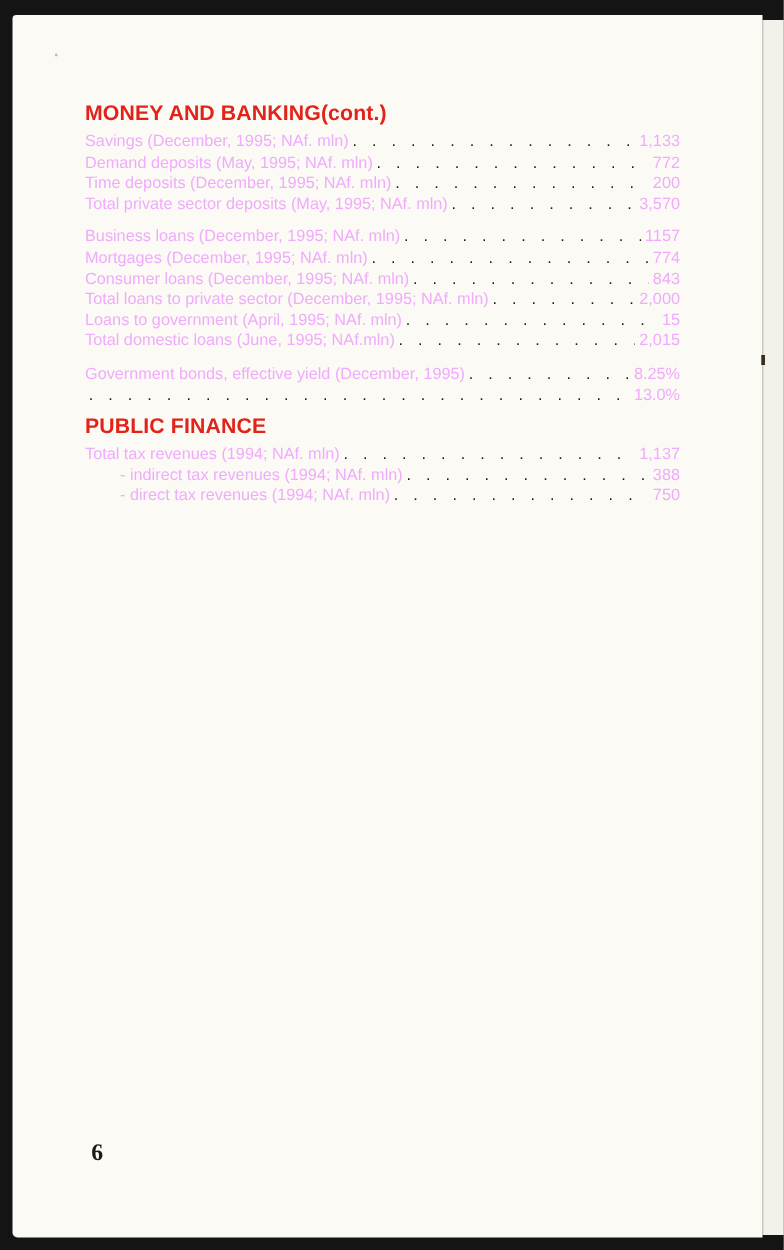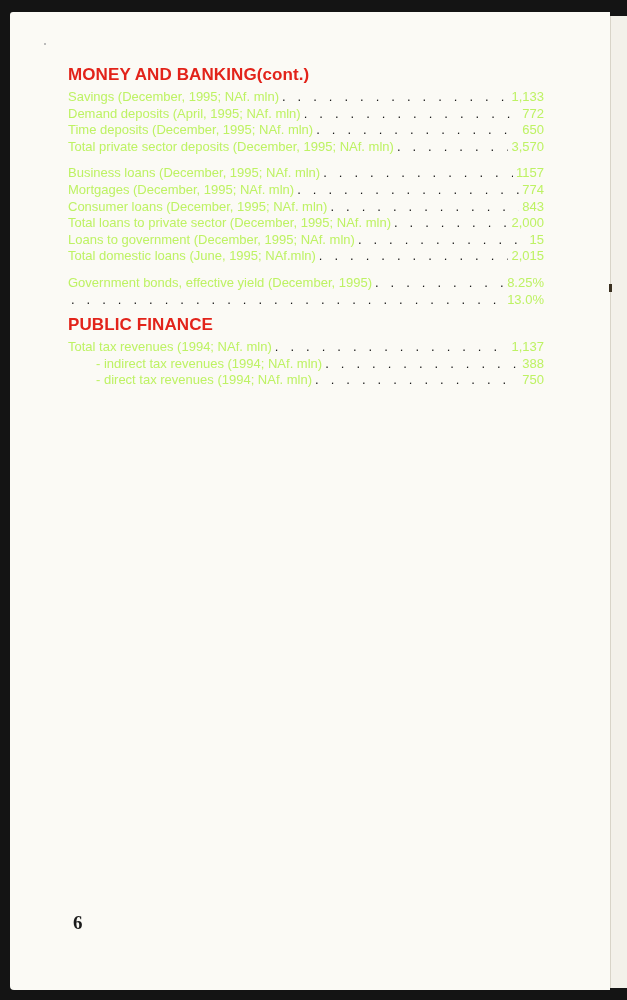--- a/index.html
+++ b/index.html
@@ -19,38 +19,38 @@
     }
     .page-edge {
       position: absolute;
       left: 610px; top: 16px;
       width: 17px; height: 972px;
       background: #f3f1ea;
       border-left: 1px solid #d8d4c8;
     }
     .content {
       position: absolute;
-      left: 68px; top: 64px;
+      left: 68px; top: 80px;
       width: 476px;
     }
     .section-title {
       color: #e2231a;
       font-weight: bold;
       font-size: 17px;
       line-height: 22px;
       margin: 0 0 3px 0;
       letter-spacing: 0.1px;
     }
     .group { margin-bottom: 10px; }
     .row {
       display: flex;
       align-items: baseline;
       font-size: 13px;
       line-height: 16.6px;
-      color: #bef264;
+      color: #f0abfc;
       white-space: nowrap;
     }
     .row.indent .label { padding-left: 28px; }
     .label { flex: 0 0 auto; }
     .dots {
       flex: 1 1 auto;
       overflow: hidden;
       margin: 0 3px;
       letter-spacing: 4.2px;
       color: #1a1a1a;
@@ -91,31 +91,31 @@
   <div>
     <div class="section-title">MONEY AND BANKING(cont.)</div>
 
     <div class="group">
       <div class="row">
         <span class="label">Savings (December, 1995; NAf. mln)</span>
         <span class="dots"></span>
         <span class="value">1,133</span>
       </div>
       <div class="row">
-        <span class="label">Demand deposits (April, 1995; NAf. mln)</span>
+        <span class="label">Demand deposits (May, 1995; NAf. mln)</span>
         <span class="dots"></span>
         <span class="value">772</span>
       </div>
       <div class="row">
         <span class="label">Time deposits (December, 1995; NAf. mln)</span>
         <span class="dots"></span>
-        <span class="value">650</span>
+        <span class="value">200</span>
       </div>
       <div class="row">
-        <span class="label">Total private sector deposits (December, 1995; NAf. mln)</span>
+        <span class="label">Total private sector deposits (May, 1995; NAf. mln)</span>
         <span class="dots"></span>
         <span class="value">3,570</span>
       </div>
     </div>
 
     <div class="group">
       <div class="row">
         <span class="label">Business loans (December, 1995; NAf. mln)</span>
         <span class="dots"></span>
         <span class="value">1157</span>
@@ -129,21 +129,21 @@
         <span class="label">Consumer loans (December, 1995; NAf. mln)</span>
         <span class="dots"></span>
         <span class="value">843</span>
       </div>
       <div class="row">
         <span class="label">Total loans to private sector (December, 1995; NAf. mln)</span>
         <span class="dots"></span>
         <span class="value">2,000</span>
       </div>
       <div class="row">
-        <span class="label">Loans to government (December, 1995; NAf. mln)</span>
+        <span class="label">Loans to government (April, 1995; NAf. mln)</span>
         <span class="dots"></span>
         <span class="value">15</span>
       </div>
       <div class="row">
         <span class="label">Total domestic loans (June, 1995; NAf.mln)</span>
         <span class="dots"></span>
         <span class="value">2,015</span>
       </div>
     </div>
 

